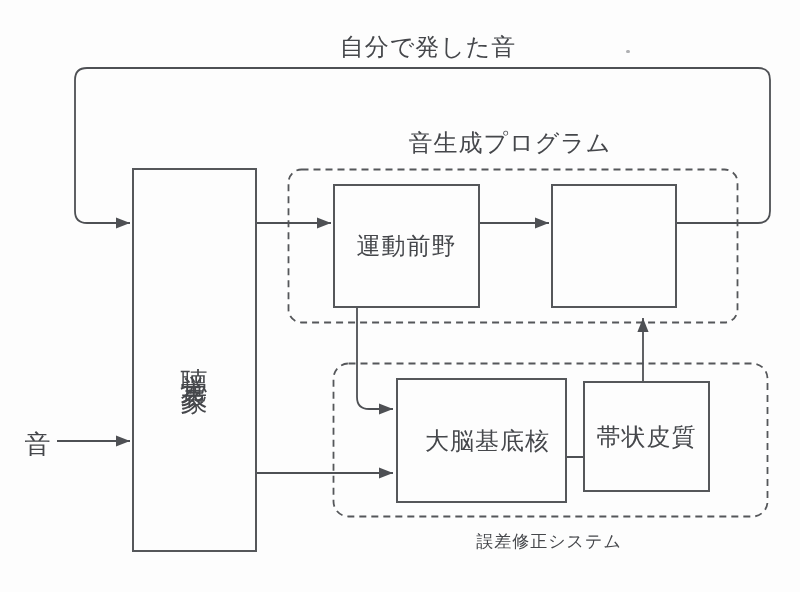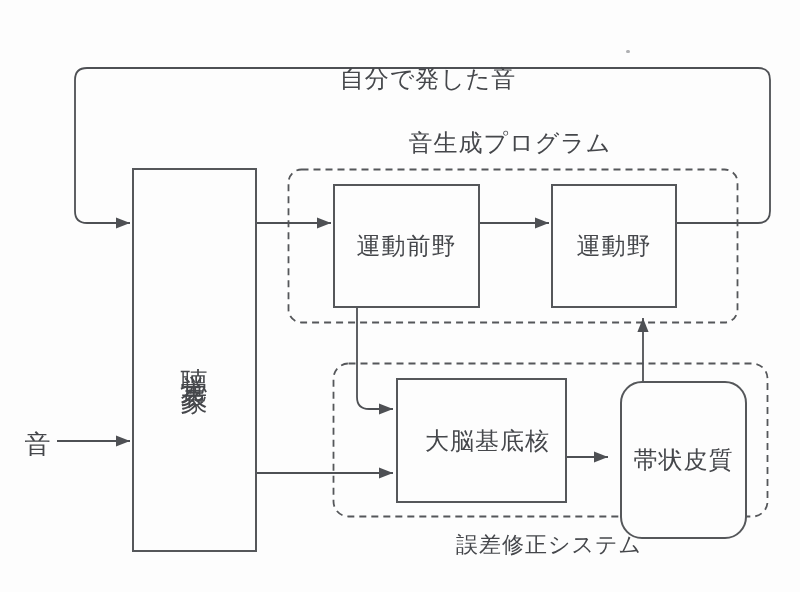--- a/index.html
+++ b/index.html
@@ -71,44 +71,43 @@
       <path d="M357,308 V397 Q357,409 369,409 H393" marker-end="url(#ah)"></path>
 
       <path d="M257,473 H393" marker-end="url(#ah)"></path>
 
       <path d="M567,457 H608" marker-end="url(#ah)"></path>
 
       <path d="M643,381 V318" marker-end="url(#ah)"></path>
     </g>
   </svg>
 
-  <div class="flabel" style="left:318px;top:31px;width:220px;margin-top:32px;">自分で発した音</div>
+  <div class="flabel" style="left:318px;top:31px;width:220px;">自分で発した音</div>
 
   <div class="flabel" style="left:400px;top:127px;width:220px;font-family:Liberation Mono, monospace;">音生成プログラム</div>
 
-  <div class="flabel" style="left:439px;top:530px;width:220px;font-size:22px;">誤差修正システム</div>
+  <div class="flabel" style="left:439px;top:530px;width:220px;font-size:17px;">誤差修正システム</div>
 
   <div class="flabel" style="left:22px;top:427px;width:32px;font-size:26px;">音</div>
 
   <div class="speck" style="left:626px;top:50px;"></div>
   <div class="speck" style="left:409px;top:139px;width:3px;"></div>
 
   <div class="node" style="left:132px;top:168px;width:125px;height:384px;">
     <span class="vlabel">聴覚表象</span>
   </div>
 
   <div class="node" style="left:333px;top:184px;width:147px;height:124px;">
     <span>運動前野</span>
   </div>
 
   <div class="node" style="left:551px;top:184px;width:126px;height:124px;">
-    <span>運動野</span>
   </div>
 
   <div class="node" style="left:396px;top:378px;width:171px;height:125px;padding-left:12px;">
     <span>大脳基底核</span>
   </div>
 
-  <div class="node" style="left:620px;top:381px;width:127px;height:158px;border-radius:22px;">
+  <div class="node" style="left:583px;top:381px;width:127px;height:111px;">
     <span>帯状皮質</span>
   </div>
 
 </div>
 
 </body></html>

